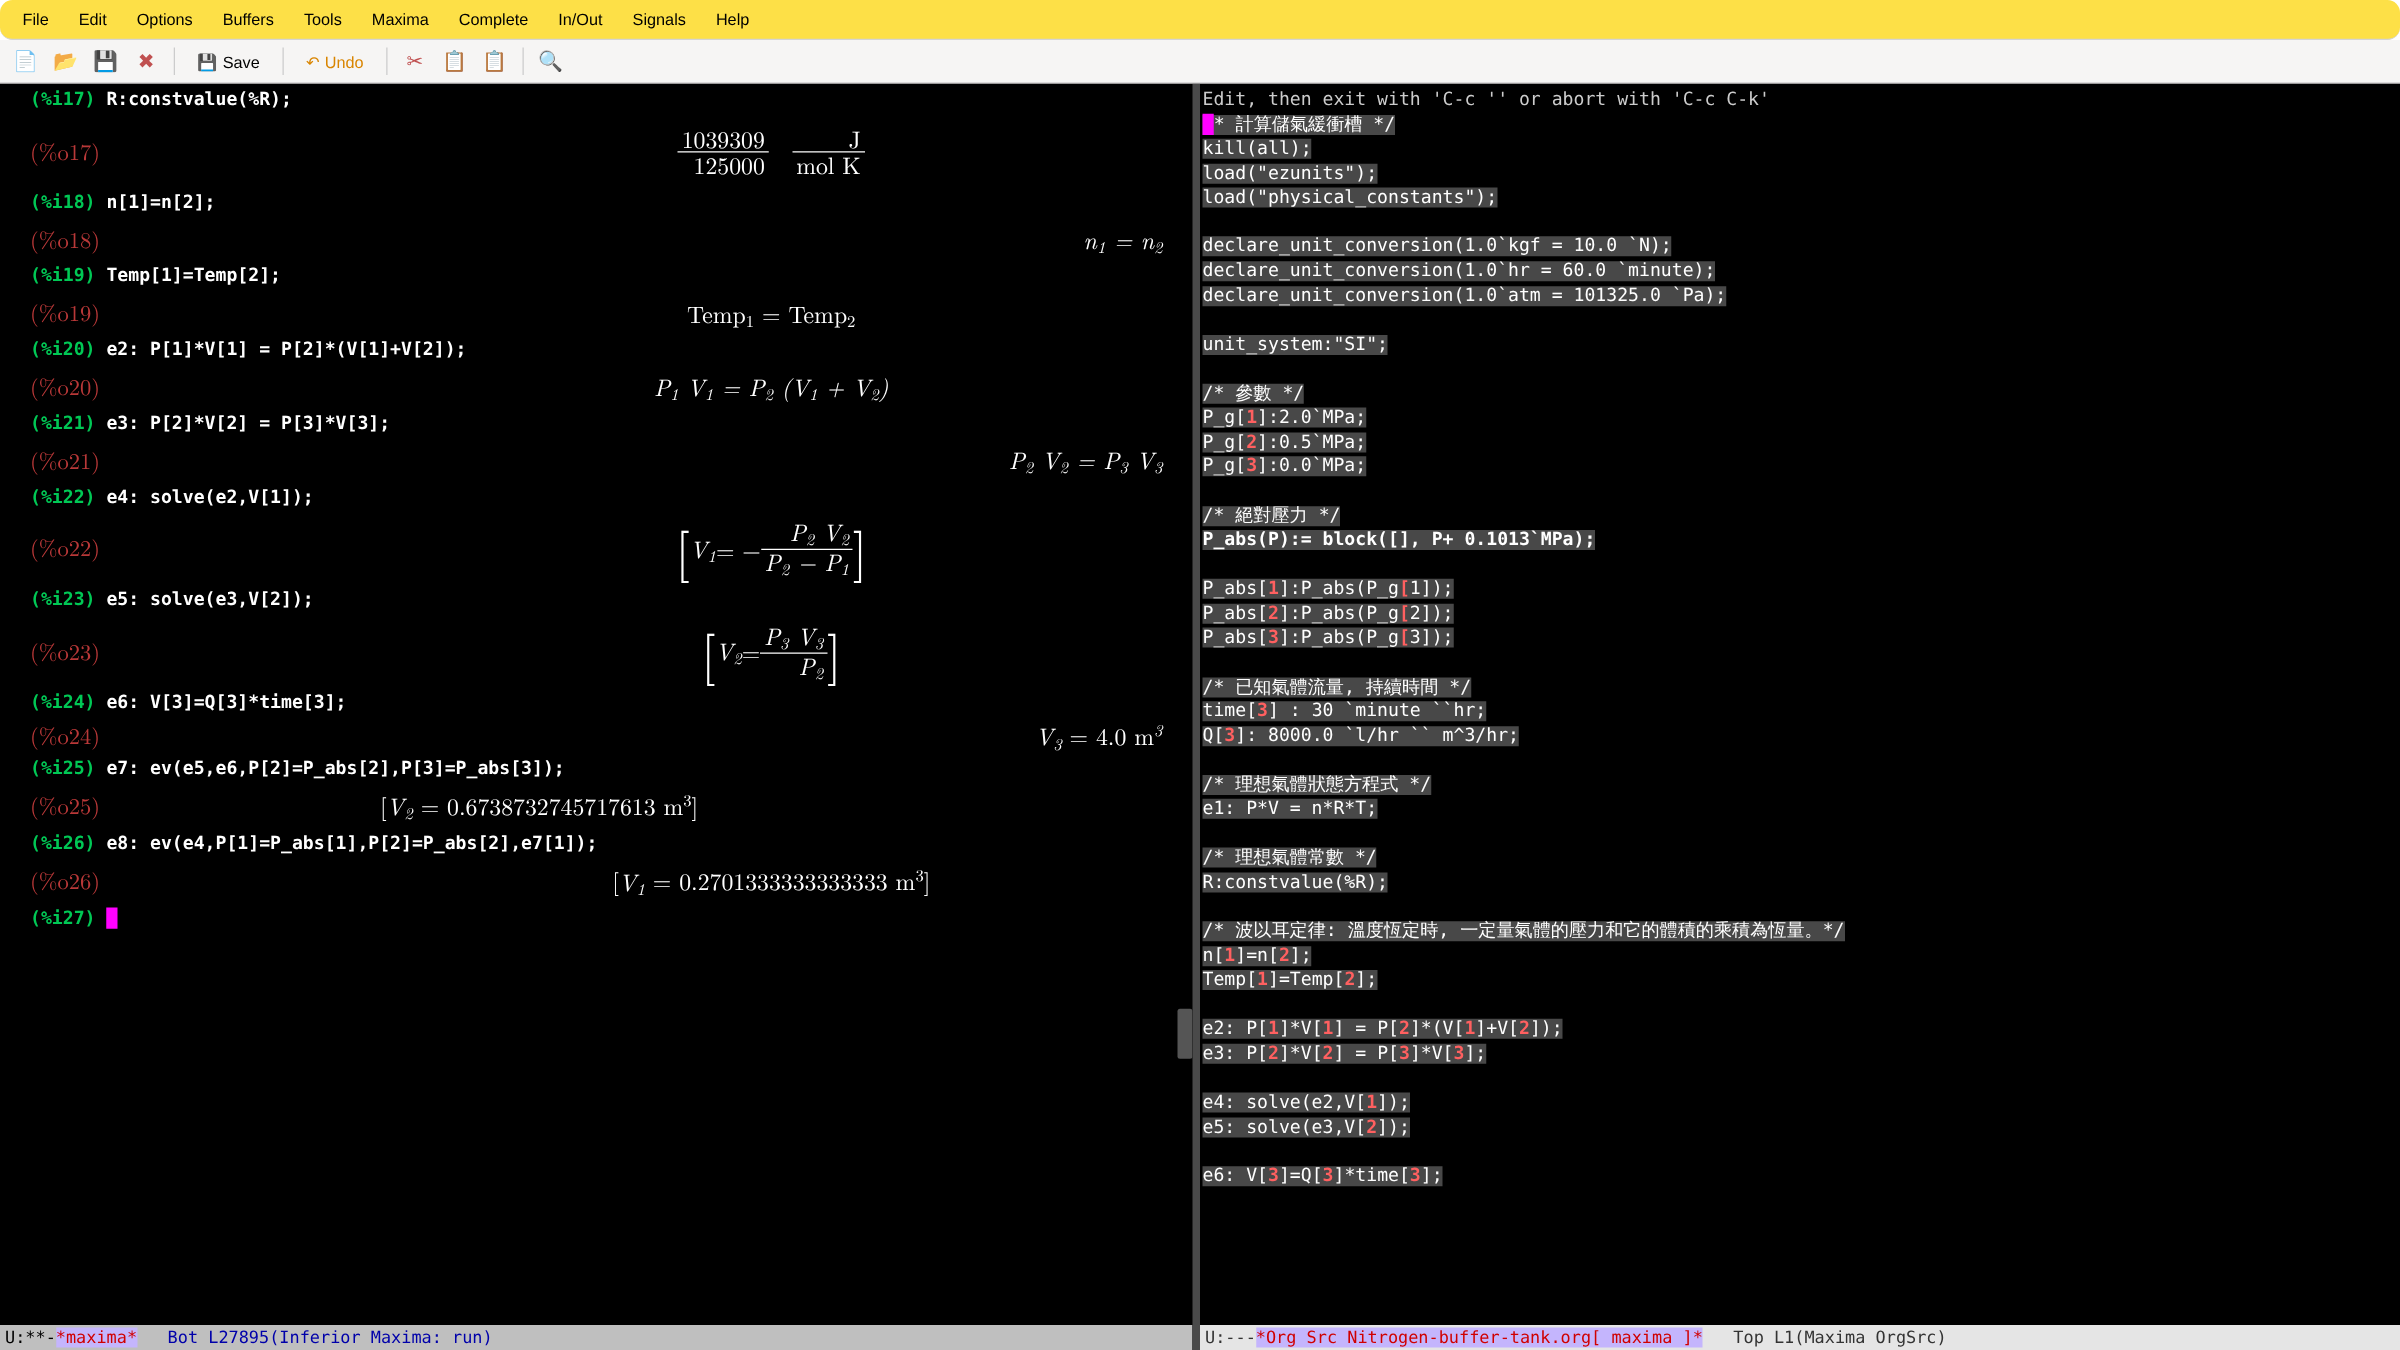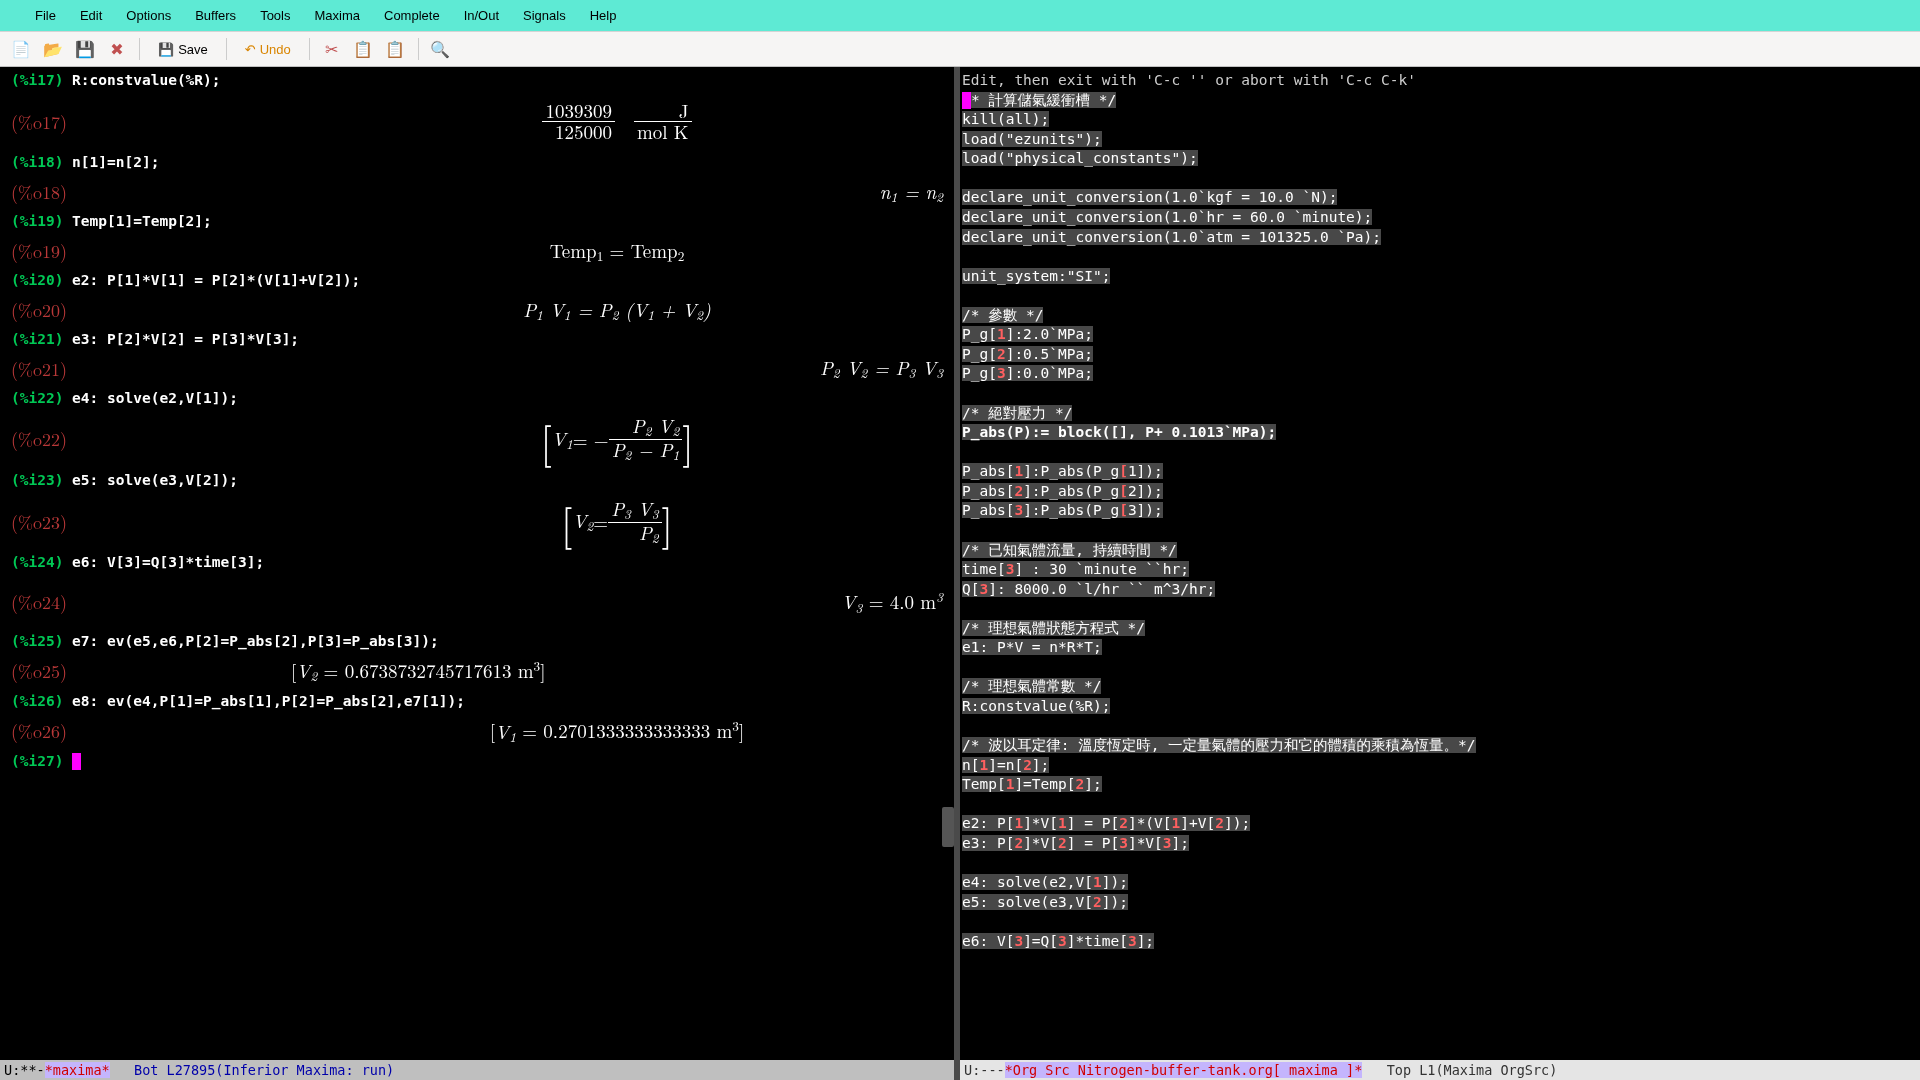--- a/index.html
+++ b/index.html
@@ -1,27 +1,27 @@
 <!DOCTYPE html>
 <html><head>
 <meta charset="utf-8">
 <style>
 * { margin:0; padding:0; box-sizing:border-box; }
 body { font-family:sans-serif; font-size:13px; background:#fff; width:1920px; height:1080px; overflow:hidden; display:flex; flex-direction:column; }
-.menubar { background:#5eead4; display:flex; padding:4px 25px; gap:4px; border-bottom:1px solid #d4d4d4; }
+.menubar { background:#fde047; display:flex; padding:4px 8px; gap:4px; border-bottom:1px solid #d4d4d4;border-radius:10px; }
 .menu-item { padding:4px 10px; cursor:pointer; }
 .toolbar { background:#f6f5f4; display:flex; padding:4px 8px; gap:6px; align-items:center; border-bottom:1px solid #c0c0c0; }
 .toolbar-btn { width:26px; height:26px; display:flex; align-items:center; justify-content:center; border:1px solid transparent; border-radius:3px; cursor:pointer; font-size:16px; }
 .toolbar-sep { width:1px; height:22px; background:#ccc; margin:0 3px; }
 .save-btn, .undo-btn { width:auto; padding:0 8px; gap:4px; font-size:13px; }
 .editor-area { flex:1; display:flex; background:#000; overflow:hidden; }
 .pane { position:relative; overflow:hidden; color:#fff; font-family:"DejaVu Sans Mono",Consolas,monospace; font-size:14.5px; }
 .left-pane { width:960px; border-right:6px solid #4a4a4a; }
 .right-pane { flex:1; }
-.pane-body { position:absolute; inset:0 0 20px 0; overflow:hidden; padding:4px 11px; line-height:1.35; }
+.pane-body { position:absolute; inset:0 0 20px 0; overflow:hidden; padding:4px 24px; line-height:1.35; }
 .right-pane .pane-body { padding-left:2px; }
 .modeline { position:absolute; bottom:0; left:0; right:0; height:20px; background:#bfbfbf; color:#000; display:flex; align-items:center; padding:0 4px; font-family:"DejaVu Sans Mono",Consolas,monospace; font-size:13.5px; }
 .modeline.inactive { background:#e5e5e5; color:#333; }
 .ml-red { color:#d00000; background:#c4b5fd; }
 .ml-lb { color:#0000aa; }
 .prompt-in { color:#00c855; font-weight:bold; }
 .inp-code { font-weight:bold; }
 .prompt-out { color:#b93838; font-family:"Latin Modern Roman",Georgia,serif; font-size:18px; }
 .math-line { text-align:center; font-family:"Latin Modern Roman","Cambria Math",Georgia,serif; font-size:19px; padding:2px 0; }
 .math-line sub { font-size:0.7em; vertical-align:-0.25em; }
@@ -125,21 +125,21 @@
     <div><span class="prompt-in">(%i23)</span><span class="inp-code"> e5: solve(e3,V[2]);</span></div>
     <div class="row" style="margin:6px 0">
           <div class="out-tag-col"><span class="prompt-out">(%o23)</span></div>
           <div class="math-line" style="flex:1;text-align:center"><span class="bracket-row"><span class="big-lb">[</span><span style="font-style:italic"><span>V</span><sub>2</sub></span> = <span class="frac">
                 <span class="num" style="font-style:italic"><i>P</i><sub>3</sub> <i>V</i><sub>3</sub></span>
                 <span class="den" style="font-style:italic"><i>P</i><sub>2</sub></span>
               </span><span class="big-rb">]</span></span></div>
         </div>
 
     <div><span class="prompt-in">(%i24)</span><span class="inp-code"> e6: V[3]=Q[3]*time[3];</span></div>
-    <div class="row" style="margin:13px 0">
+    <div class="row" style="margin:0 0">
           <div class="out-tag-col"><span class="prompt-out">(%o24)</span></div>
           <div class="math-line" style="flex:1;text-align:right;font-style:italic"><span>V</span><sub>3</sub><span style="font-style:normal"> = 4.0 m</span><sup>3</sup></div>
         </div>
 
     <div><span class="prompt-in">(%i25)</span><span class="inp-code"> e7: ev(e5,e6,P[2]=P_abs[2],P[3]=P_abs[3]);</span></div>
     <div class="row" style="margin:4px 0">
           <div class="out-tag-col"><span class="prompt-out">(%o25)</span></div>
           <div class="math-line" style="flex:1;text-align:left"><span>[</span><span style="font-style:italic"><span>V</span><sub>2</sub></span><span> = 0.6738732745717613 m</span><sup>3</sup><span>]</span></div>
         </div>
 

